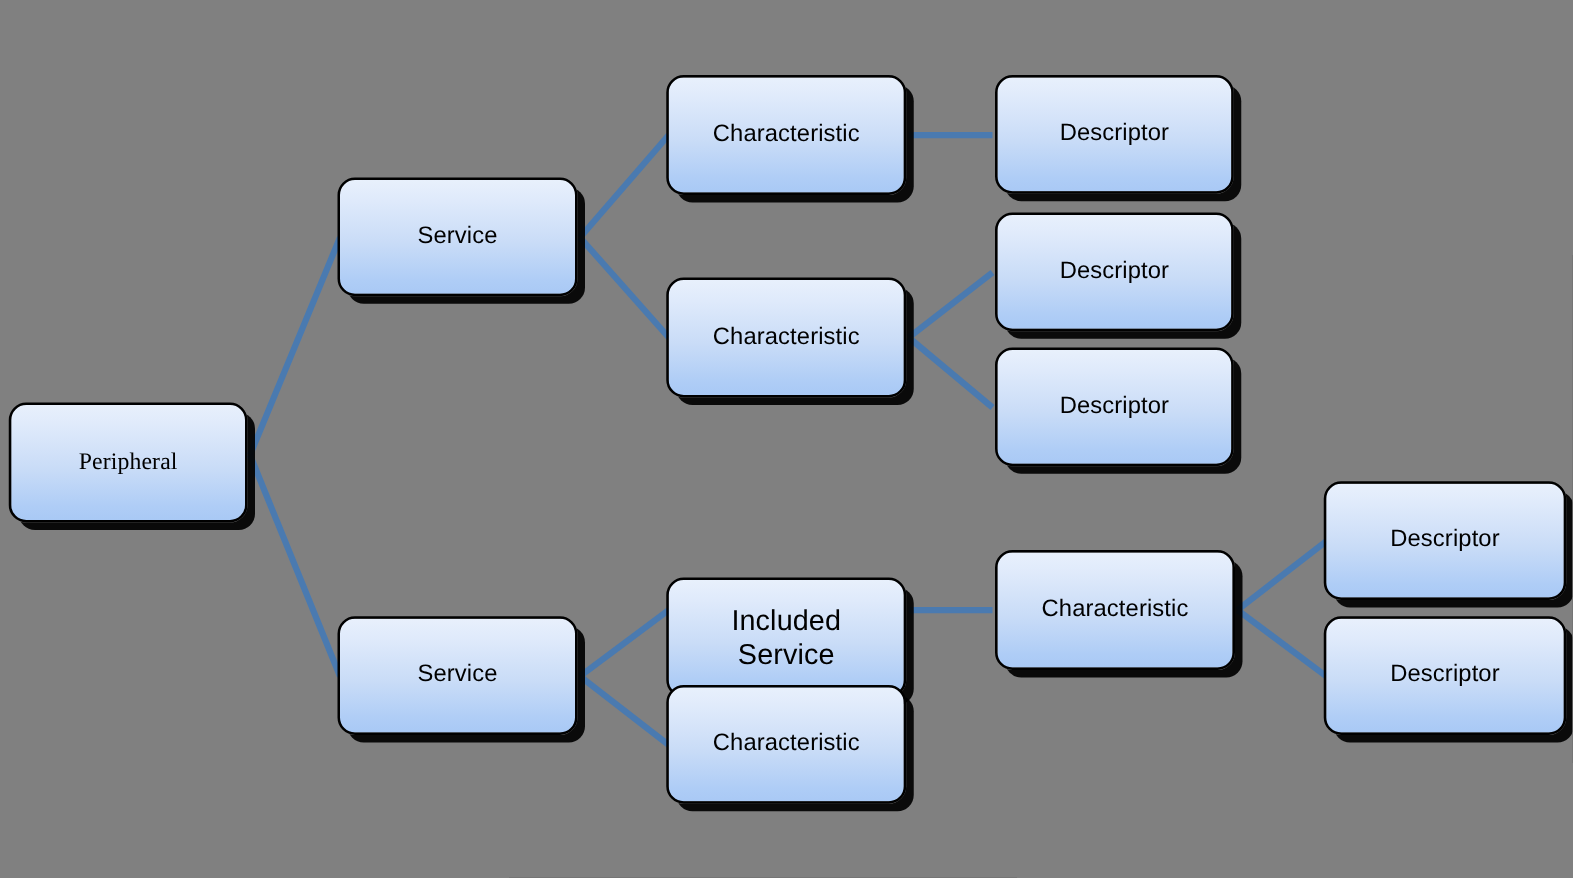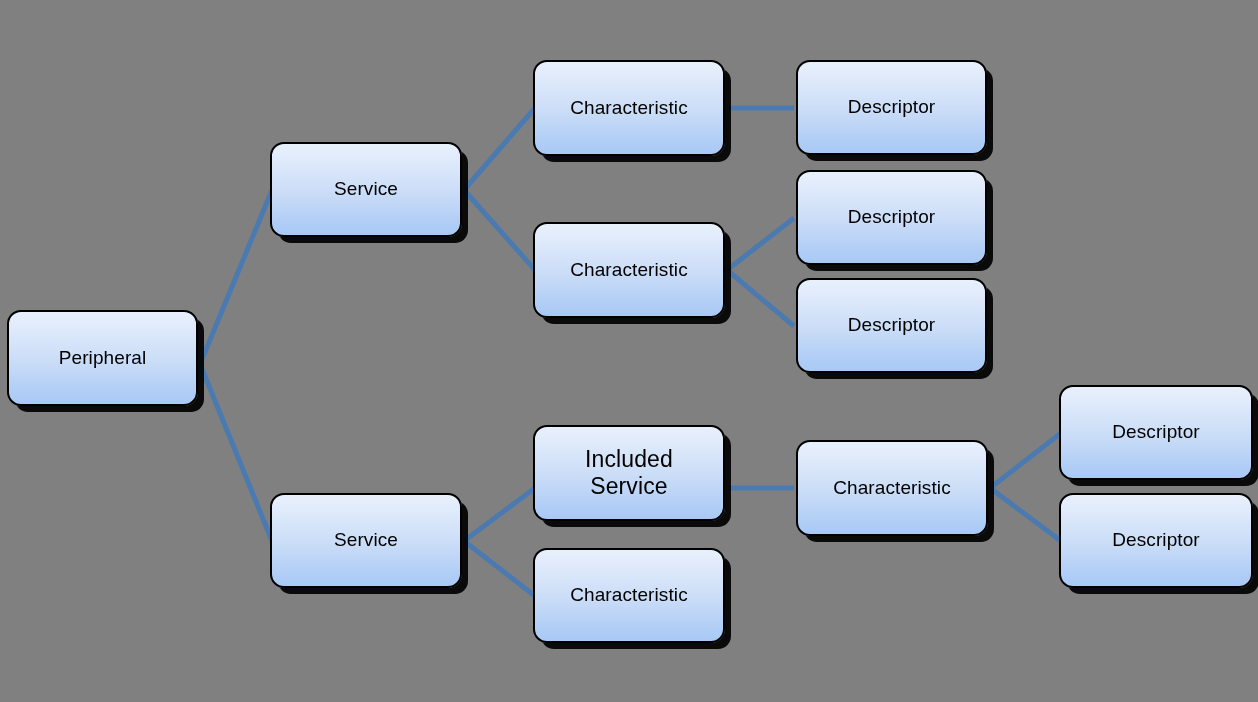--- a/index.html
+++ b/index.html
@@ -62,21 +62,21 @@
       <line x1="727" y1="270" x2="794" y2="218" stroke="#4a7ab0" stroke-width="5" stroke-linecap="butt"></line>
       <line x1="727" y1="270" x2="794" y2="326" stroke="#4a7ab0" stroke-width="5" stroke-linecap="butt"></line>
       <line x1="464" y1="541" x2="535" y2="488" stroke="#4a7ab0" stroke-width="5" stroke-linecap="butt"></line>
       <line x1="464" y1="541" x2="535" y2="596" stroke="#4a7ab0" stroke-width="5" stroke-linecap="butt"></line>
       <line x1="727" y1="488" x2="794" y2="488" stroke="#4a7ab0" stroke-width="5" stroke-linecap="butt"></line>
       <line x1="990" y1="488" x2="1061" y2="433" stroke="#4a7ab0" stroke-width="5" stroke-linecap="butt"></line>
       <line x1="990" y1="488" x2="1061" y2="541" stroke="#4a7ab0" stroke-width="5" stroke-linecap="butt"></line>
     </svg>
 
   <div id="node-layer">
-      <div class="node" style="left: 7px; top: 310px; width: 191px; height: 96px;">
+      <div class="node" style="left: 7px; top: 322px; width: 191px; height: 96px; font-family: Liberation Serif, serif;">
         <span class="label">Peripheral</span>
       </div>
       <div class="node" style="left: 270px; top: 142px; width: 192px; height: 95px;">
         <span class="label">Service</span>
       </div>
       <div class="node" style="left: 533px; top: 60px; width: 192px; height: 96px;">
         <span class="label">Characteristic</span>
       </div>
       <div class="node" style="left: 533px; top: 222px; width: 192px; height: 96px;">
         <span class="label">Characteristic</span>
@@ -86,21 +86,21 @@
       </div>
       <div class="node" style="left: 796px; top: 170px; width: 191px; height: 95px;">
         <span class="label">Descriptor</span>
       </div>
       <div class="node" style="left: 796px; top: 278px; width: 191px; height: 95px;">
         <span class="label">Descriptor</span>
       </div>
       <div class="node" style="left: 270px; top: 493px; width: 192px; height: 95px;">
         <span class="label">Service</span>
       </div>
-      <div class="node two-line" style="left: 533px; top: 425px; width: 192px; height: 96px; justify-content: center;">
+      <div class="node two-line" style="left: 533px; top: 462px; width: 192px; height: 96px; justify-content: center;">
         <span class="label">Included
 Service</span>
       </div>
       <div class="node" style="left: 533px; top: 548px; width: 192px; height: 95px;">
         <span class="label">Characteristic</span>
       </div>
       <div class="node" style="left: 796px; top: 440px; width: 192px; height: 96px;">
         <span class="label">Characteristic</span>
       </div>
       <div class="node" style="left: 1059px; top: 385px; width: 194px; height: 95px;">

